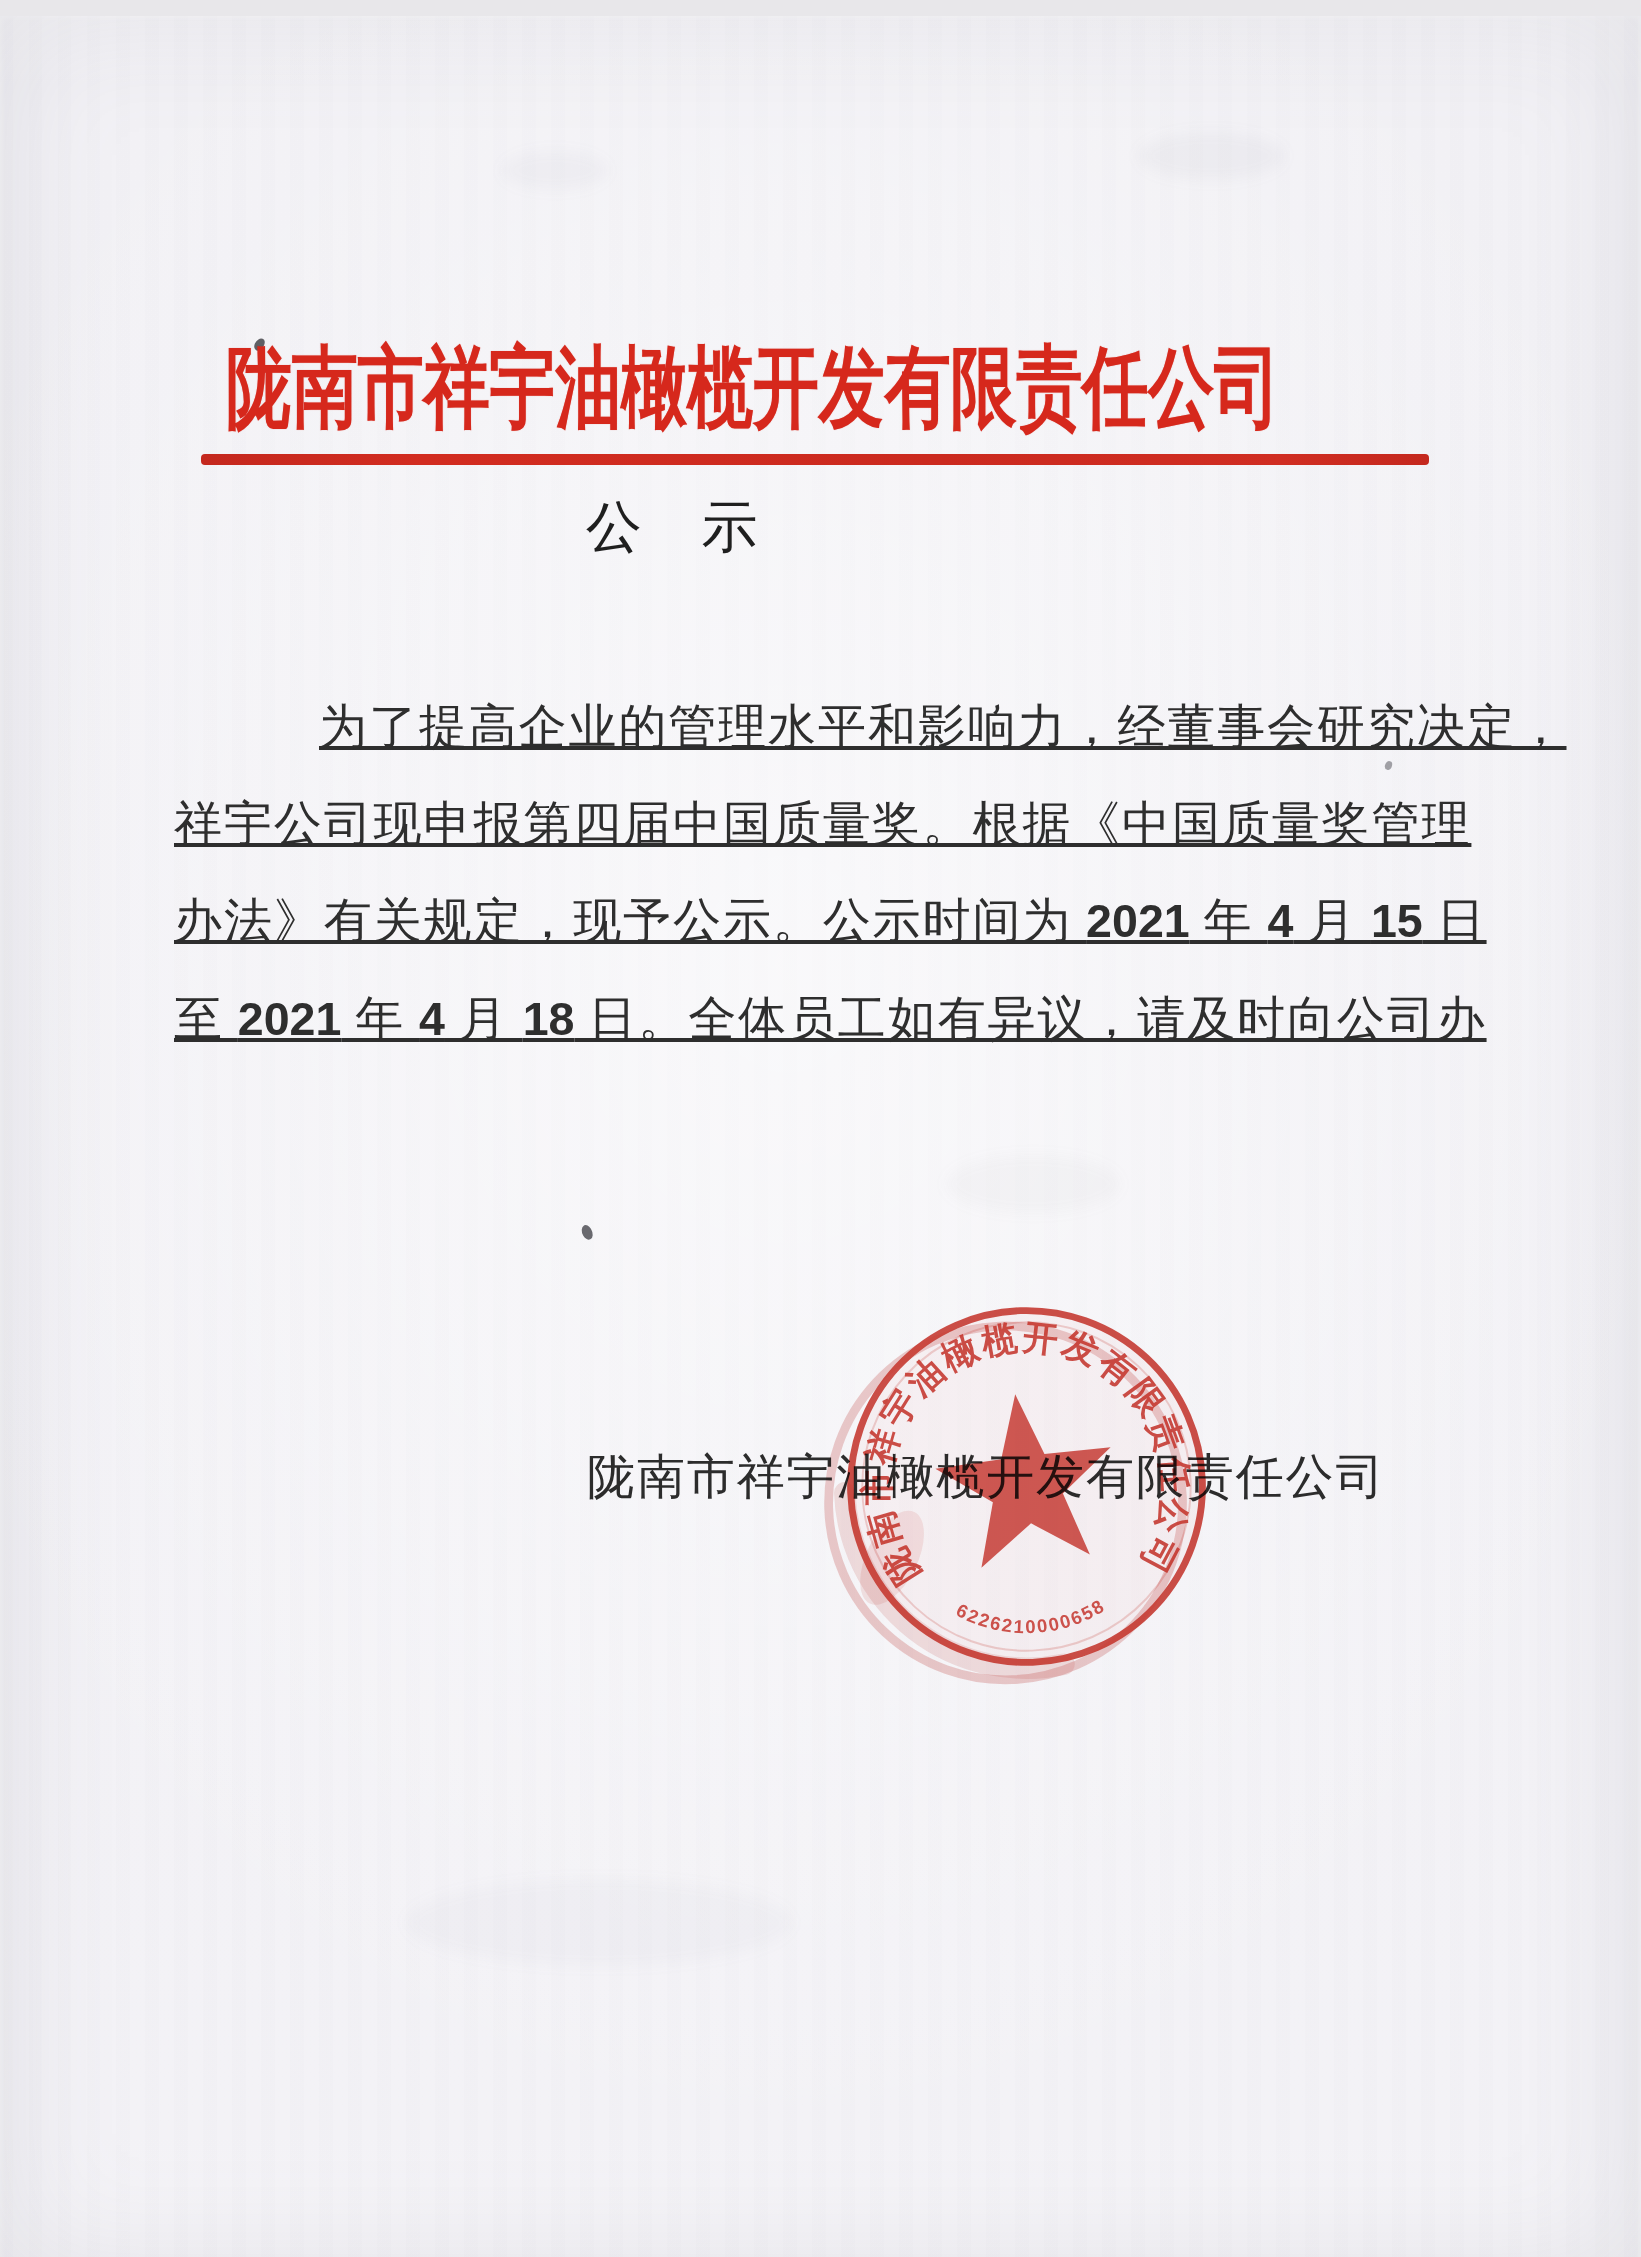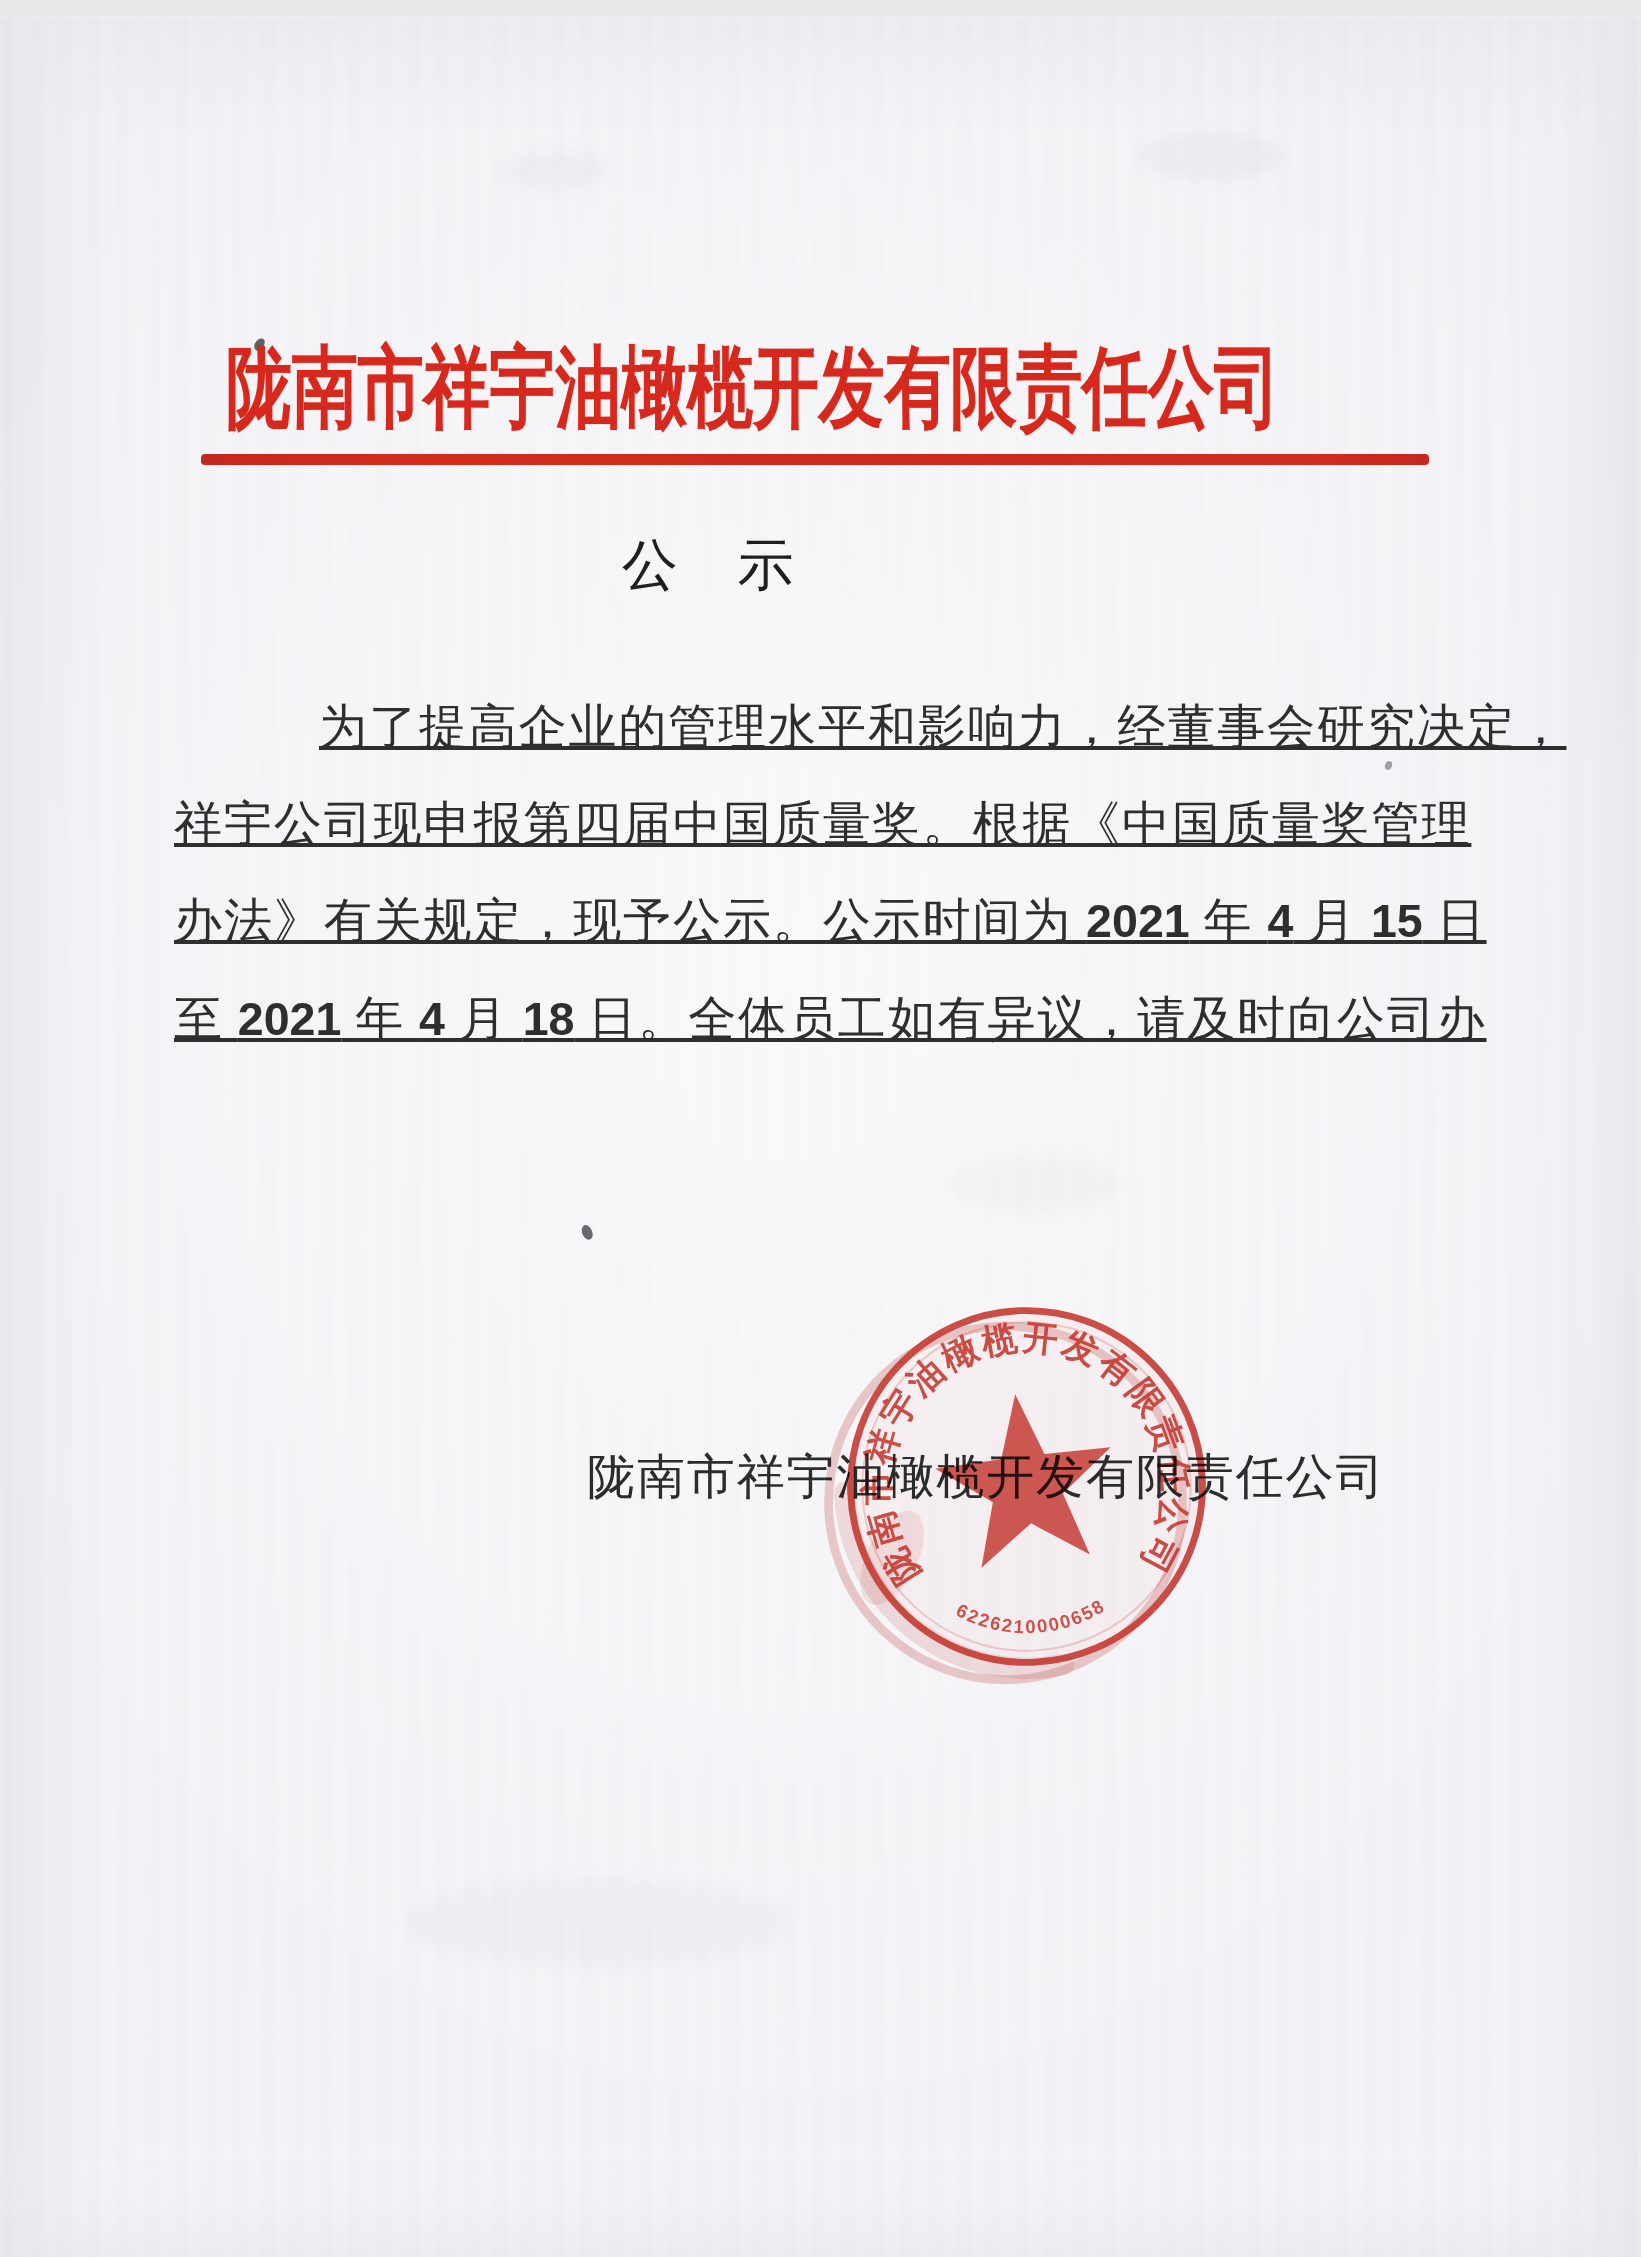--- a/index.html
+++ b/index.html
@@ -30,21 +30,21 @@
     transform-origin:center;
     text-shadow:0 0 1px rgba(214,40,28,.55);
     white-space:nowrap;
   }
   .title-underline{
     position:absolute;left:201px;top:438px;width:1228px;height:10.6px;
     background:linear-gradient(90deg,#c4281e,#d22c20 18%,#cb2a1f 60%,#d02d22 88%,#c4281e);
     border-radius:3.9px;
   }
 
-  .notice-heading-row{position:absolute;left:0;top:512px;width:1372px;text-align:center;padding-left:36px;}
+  .notice-heading-row{position:absolute;left:0;top:474px;width:1372px;text-align:center;}
   .notice-heading{
     display:inline-block;
     font-size:56px;color:#1f1f1f;font-weight:400;
     transform:translateX(-13.5px);
     letter-spacing:1.9px;white-space:nowrap;
   }
 
   
   .body-text{
     position:absolute;left:174px;top:662px;width:1246px;

